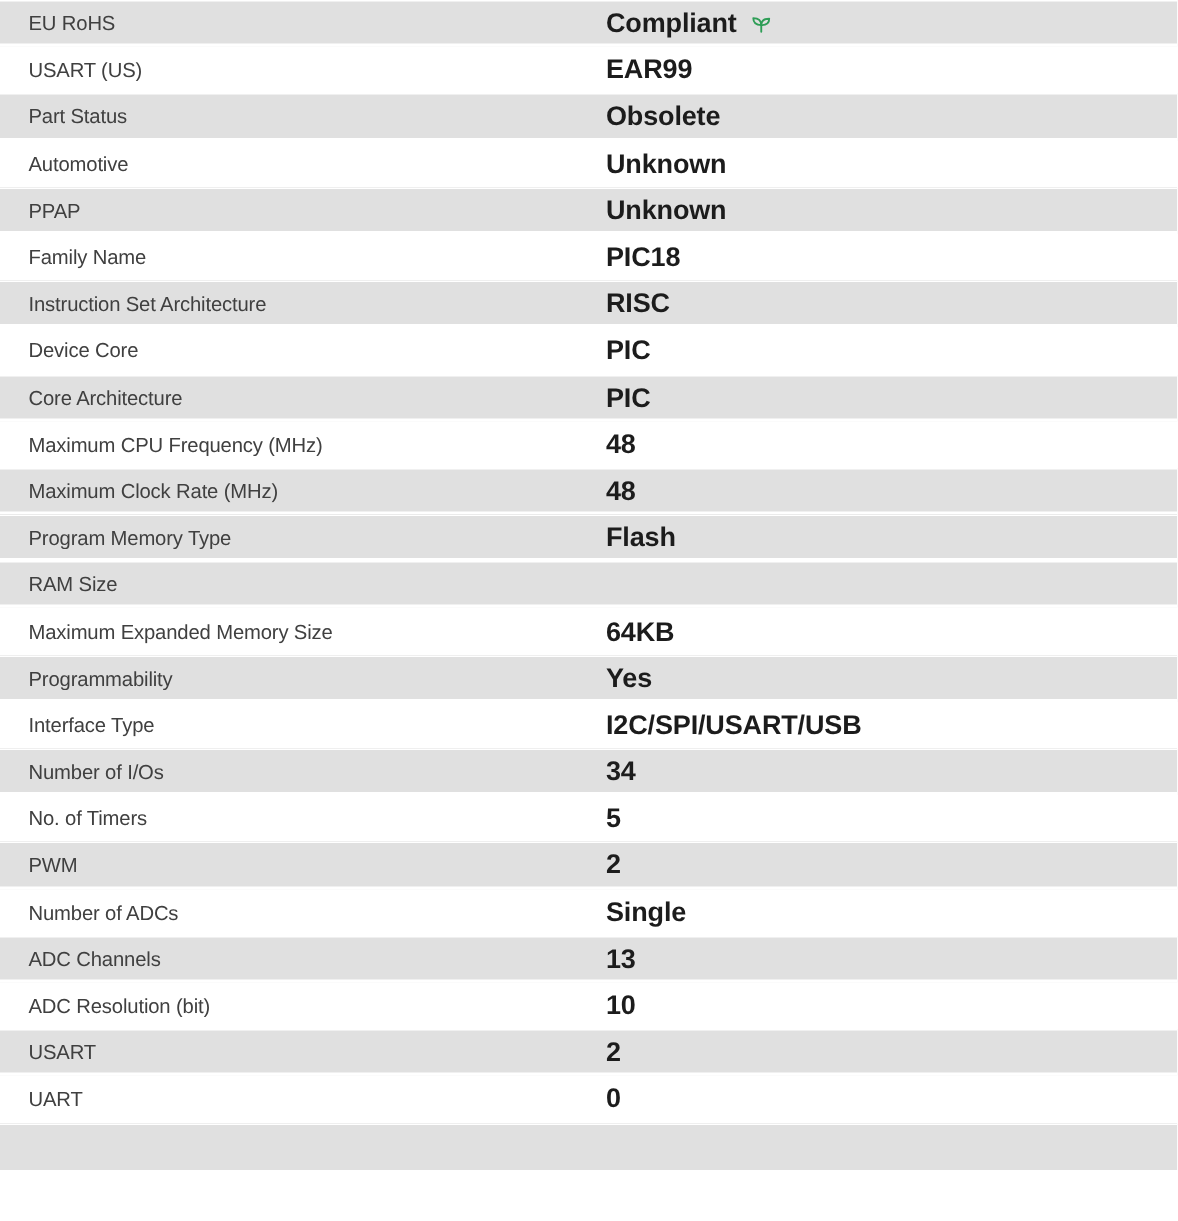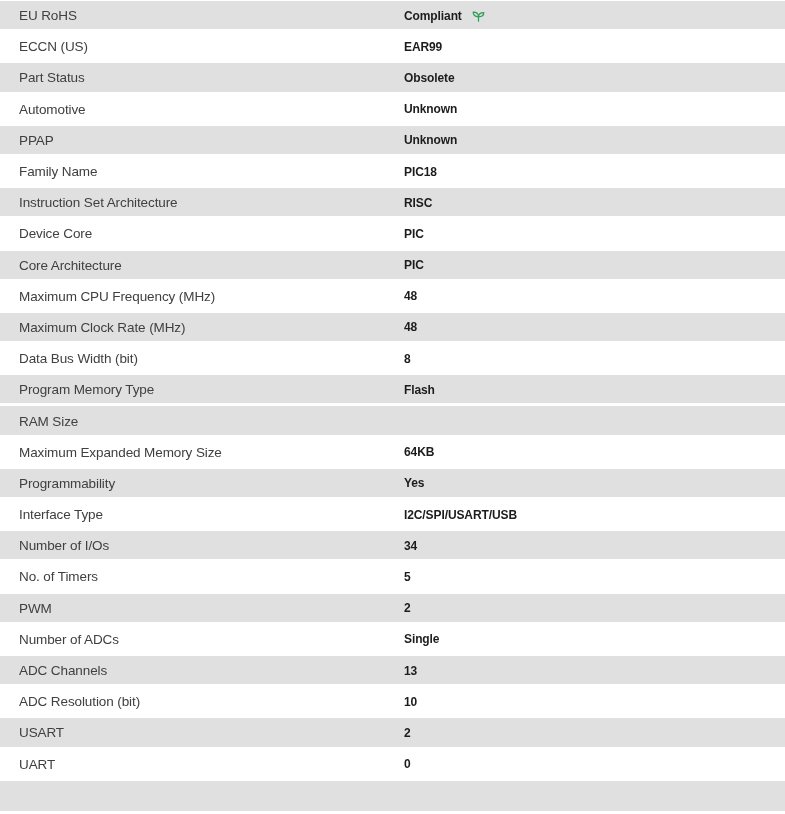--- a/index.html
+++ b/index.html
@@ -35,21 +35,21 @@
     letter-spacing: -0.1px;
     color: #404040;
     white-space: nowrap;
     overflow: hidden;
   }
   .spec-value {
     flex: 1 1 auto;
     display: flex;
     align-items: center;
     gap: 9px;
-    font-size: 12px;
+    font-size: 18px;
     letter-spacing: -0.1px;
     font-weight: bold;
     color: #1c1c1c;
     white-space: nowrap;
     overflow: hidden;
   }
   .eco-icon {
     width: 15px;
     height: 15px;
     display: inline-flex;
@@ -81,21 +81,21 @@
           <span class="eco-icon">
             <svg viewBox="0 0 24 24" fill="none" stroke="currentColor" stroke-width="2" stroke-linecap="round" stroke-linejoin="round">
               <path d="M12 21v-7"></path>
               <path d="M12 14C12 9 8.5 6.5 3.5 6.5 3.5 11.5 7 14 12 14Z"></path>
               <path d="M12 14c0-4.5 3-6.8 8.5-6.8 0 5-3.5 6.8-8.5 6.8Z"></path>
             </svg>
           </span>
         </div>
       </div>
       <div class="spec-row">
-        <div class="spec-label">ECCN (US)</div>
+        <div class="spec-label">USART (US)</div>
         <div class="spec-value">
           <span>EAR99</span>
         </div>
       </div>
       <div class="spec-row stripe">
         <div class="spec-label">Part Status</div>
         <div class="spec-value">
           <span>Obsolete</span>
         </div>
       </div>
@@ -138,26 +138,20 @@
       <div class="spec-row">
         <div class="spec-label">Maximum CPU Frequency (MHz)</div>
         <div class="spec-value">
           <span>48</span>
         </div>
       </div>
       <div class="spec-row stripe">
         <div class="spec-label">Maximum Clock Rate (MHz)</div>
         <div class="spec-value">
           <span>48</span>
-        </div>
-      </div>
-      <div class="spec-row">
-        <div class="spec-label">Data Bus Width (bit)</div>
-        <div class="spec-value">
-          <span>8</span>
         </div>
       </div>
       <div class="spec-row stripe">
         <div class="spec-label">Program Memory Type</div>
         <div class="spec-value">
           <span>Flash</span>
         </div>
       </div>
       <div class="spec-row stripe">
         <div class="spec-label">RAM Size</div>

